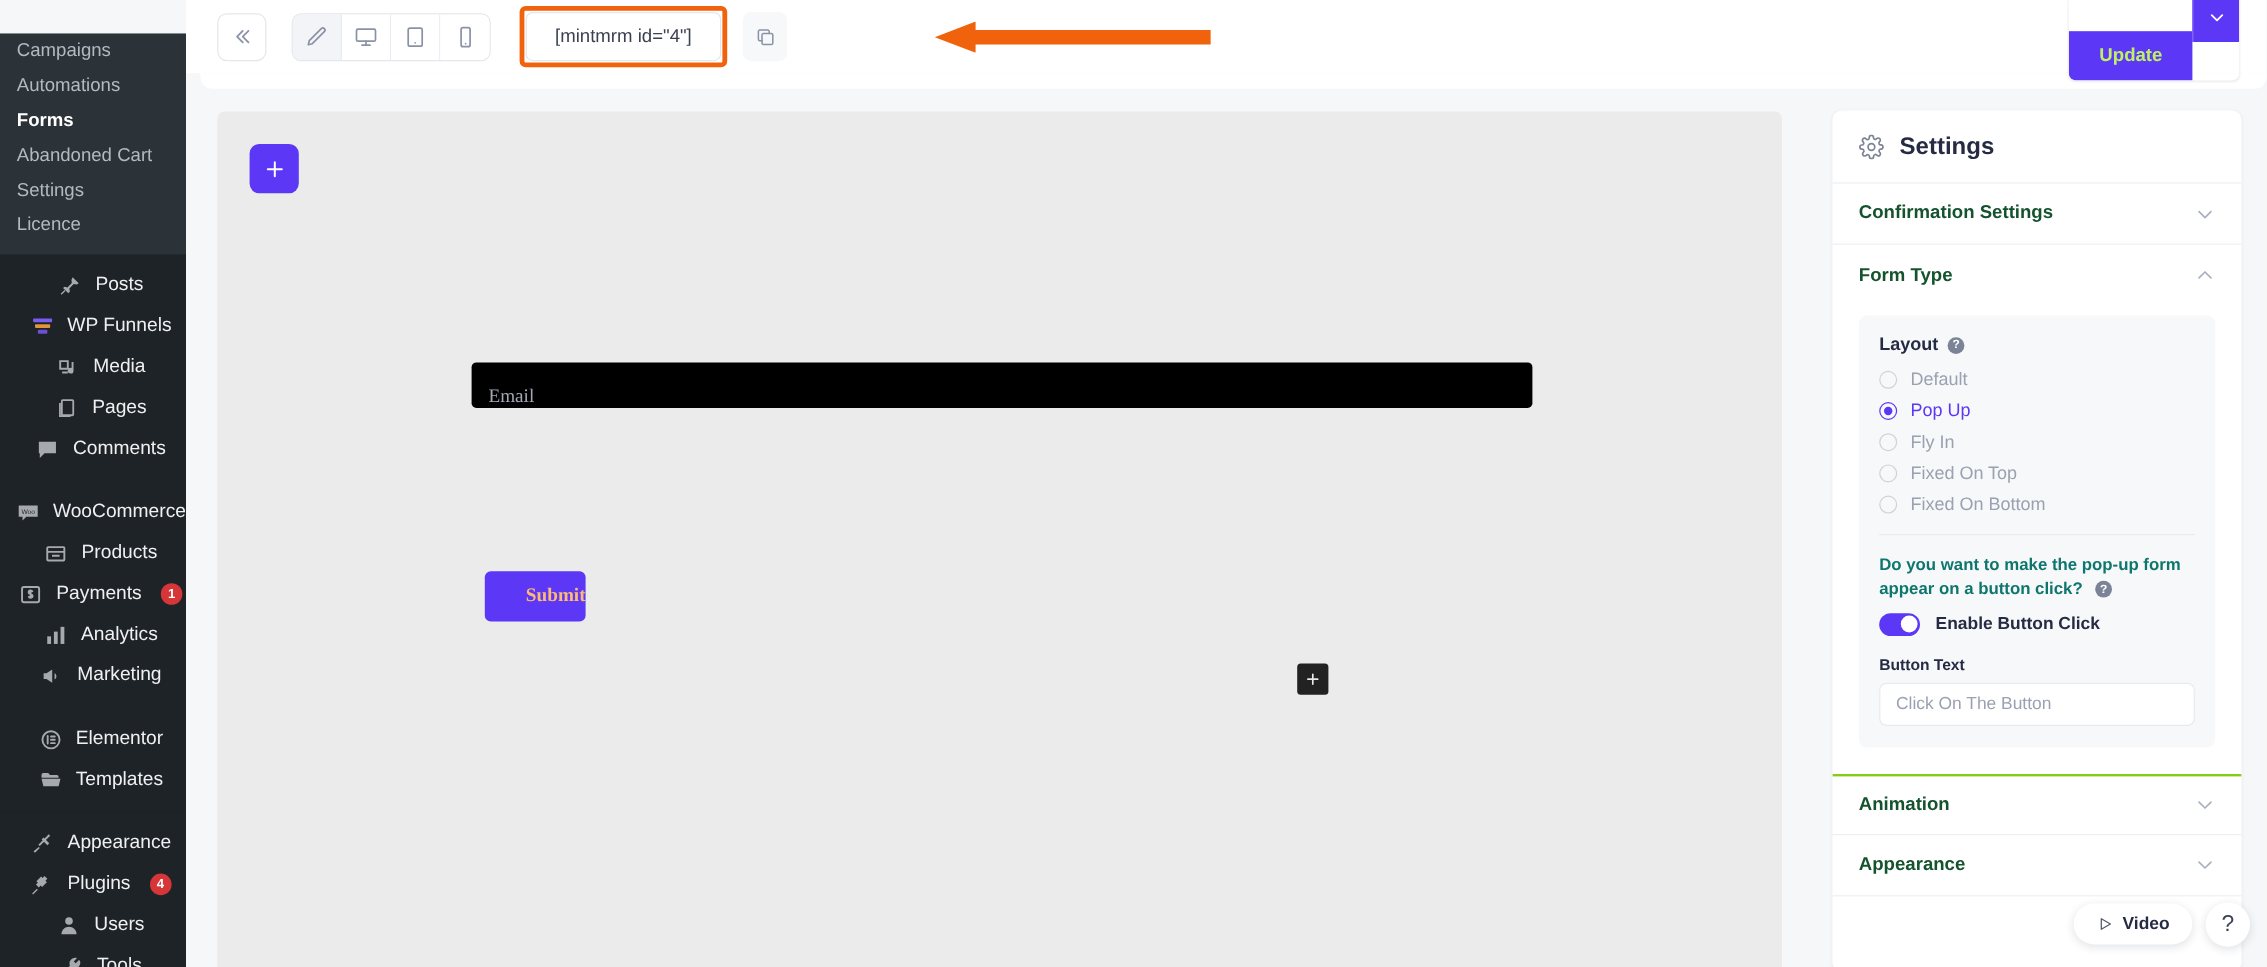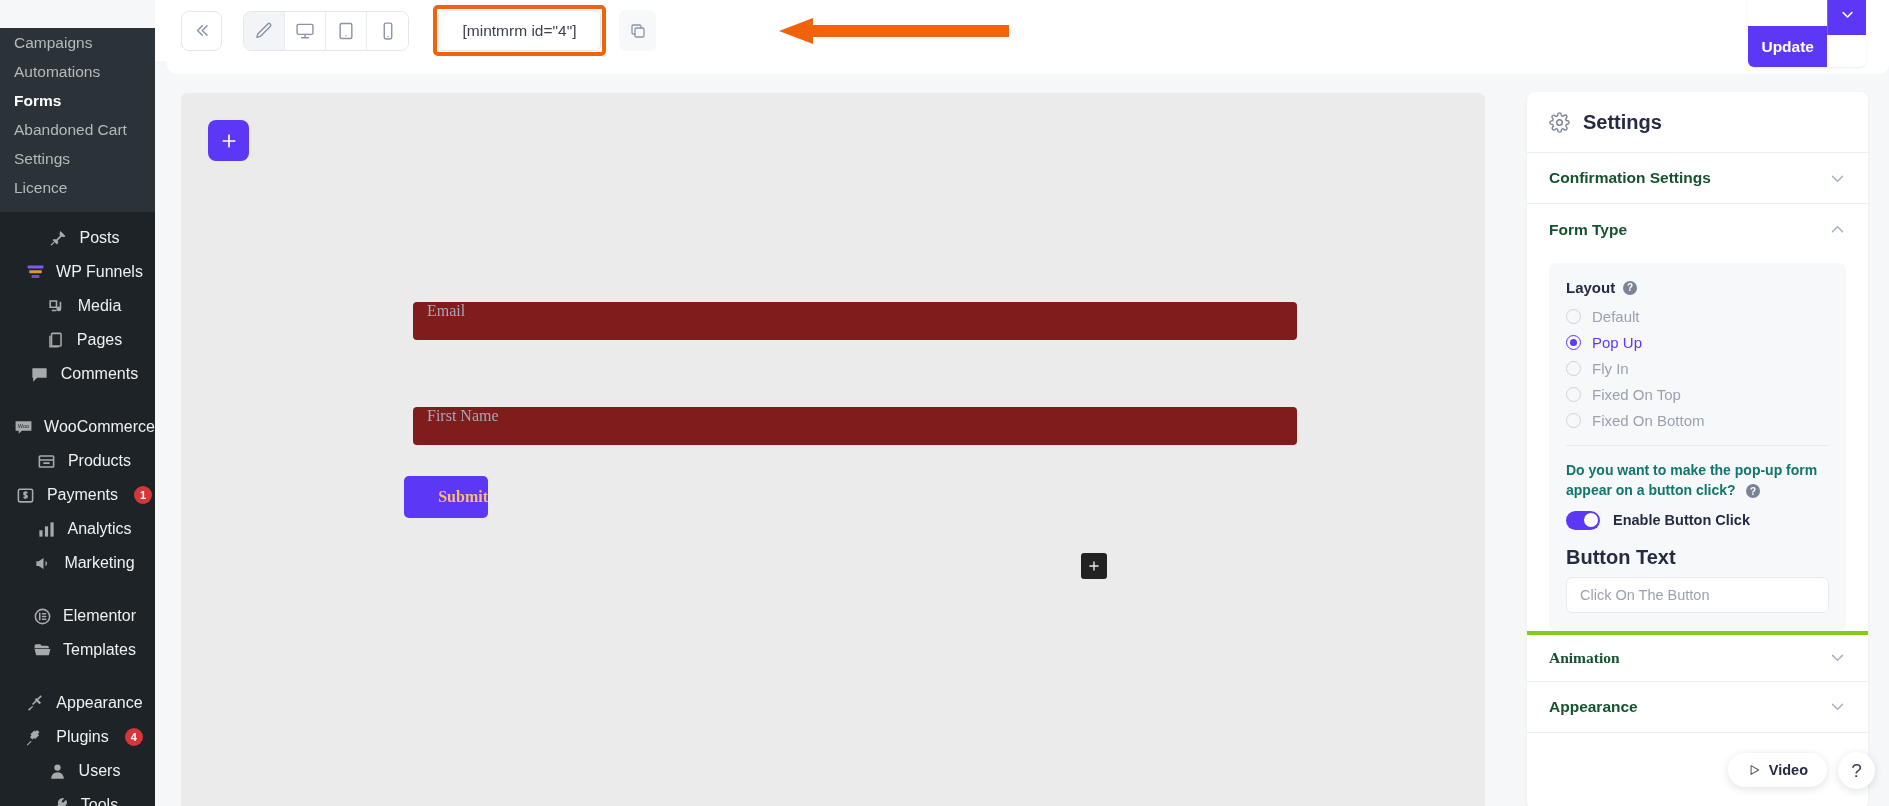--- a/index.html
+++ b/index.html
@@ -90,22 +90,22 @@
 
   
   #arrow { position: absolute; left: 624px; top: 18px; pointer-events: none; }
 
   .spacer { flex: 1 1 auto; }
   #update-group {
     display: flex; margin-right: 23px; border-radius: 6px;
     overflow: hidden; box-shadow: 0 1px 2px rgba(0,0,0,.08);
   }
   #update-btn {
-    background: #5c37f5; color: #ffffff; font-weight: bold; font-size: 15.5px;
-    padding: 0 13px; height: 41px; display: flex; align-items: center;
+    background: #5c37f5; color: #bef264; font-weight: bold; font-size: 15.5px;
+    padding: 0 25px; height: 41px; display: flex; align-items: center;
     cursor: pointer; border: none; margin-top: 32px;
   }
   #update-caret {
     background: #5c37f5; width: 39px; height: 41px;
     display: flex; align-items: center; justify-content: center;
     border-left: 1px solid #7d5ff7; color: #fff; cursor: pointer;
   }
   #update-caret svg { width: 15px; height: 15px; display: block; }
 
   
@@ -126,23 +126,23 @@
     background: #ebebeb; border-top-left-radius: 6px; border-top-right-radius: 6px;
   }
   #add-block-top {
     position: absolute; left: 27px; top: 27px; width: 41px; height: 41px;
     background: #5c37f5; border-radius: 8px;
     display: flex; align-items: center; justify-content: center; cursor: pointer;
   }
   #add-block-top svg { width: 20px; height: 20px; display: block; color: #fff; }
 
   .form-field {
-    position: absolute; left: 232px; width: 884px; height: 38px;
-    background: #7f1d1d; border-radius: 4px;
-    display: flex; align-items: flex-start; padding-left: 14px;
+    position: absolute; left: 212px; width: 884px; height: 38px;
+    background: #000000; border-radius: 4px;
+    display: flex; align-items: flex-end; padding-left: 14px;
     font-family: "Liberation Serif", serif; font-size: 16px; color: #a3a8b5;
     cursor: text;
   }
   #field-email { top: 209px; }
   #field-firstname { top: 314px; }
 
   #submit-btn {
     position: absolute; left: 223px; top: 383px;
     width: 84px; height: 42px; background: #5c37f5; border-radius: 5px;
     display: flex; align-items: center; justify-content: flex-end;
@@ -214,21 +214,21 @@
   .toggle-row { display: flex; align-items: center; gap: 13px; margin-top: 10px; }
   .toggle {
     width: 34px; height: 19px; border-radius: 10px; background: #5c37f5;
     position: relative; flex: 0 0 34px; cursor: pointer;
   }
   .toggle::after {
     content: ""; position: absolute; right: 2.5px; top: 2.5px;
     width: 14px; height: 14px; border-radius: 50%; background: #fff;
   }
   .toggle-label { font-size: 14.5px; font-weight: bold; color: #252b42; text-align: right; }
-  .subfield-label { font-size: 20px; font-weight: bold; color: #252b42; margin-top: 16px; }
+  .subfield-label { font-size: 13px; font-weight: bold; color: #252b42; margin-top: 16px; }
   .text-input {
     margin-top: 8px; height: 36px; background: #ffffff;
     border: 1px solid #e7eaef; border-radius: 6px;
     display: flex; align-items: center; padding-left: 13px;
     font-size: 14.5px; color: #9aa1b0; cursor: text;
   }
 
   
   #video-btn {
     position: absolute; right: 62px; bottom: 19px; height: 34px;
@@ -517,23 +517,20 @@
           <svg viewBox="0 0 24 24" fill="none" stroke="currentColor" stroke-width="2" stroke-linecap="round">
               <path d="M12 5v14M5 12h14"></path>
             </svg>
         </span>
       </div>
 
       <div class="form-field" id="field-email">
         <span>Email</span>
       </div>
 
-      <div class="form-field" id="field-firstname">
-        <span>First Name</span>
-      </div>
 
       <div id="submit-btn">
         <span>Submit</span>
       </div>
 
       <div id="add-block-bottom">
         <span>
           <svg viewBox="0 0 24 24" fill="none" stroke="currentColor" stroke-width="2.4" stroke-linecap="round">
               <path d="M12 5v14M5 12h14"></path>
             </svg>
@@ -613,21 +610,21 @@
           </div>
 
           <div class="subfield-label">Button Text</div>
 
           <div class="text-input">
             <span>Click On The Button</span>
           </div>
         </div>
       </div>
 
-      <div class="accordion-row" style="border-top:4px solid #84cc16;font-family:Liberation Serif, serif;">
+      <div class="accordion-row" style="border-top:2px solid #84cc16;margin-top:22px;">
         <span>Animation</span>
         <span class="chev">
           <svg viewBox="0 0 24 24" fill="none" stroke="currentColor" stroke-width="2" stroke-linecap="round" stroke-linejoin="round">
               <path d="M5 9l7 7 7-7"></path>
             </svg>
         </span>
       </div>
 
       <div class="accordion-row">
         <span>Appearance</span>

